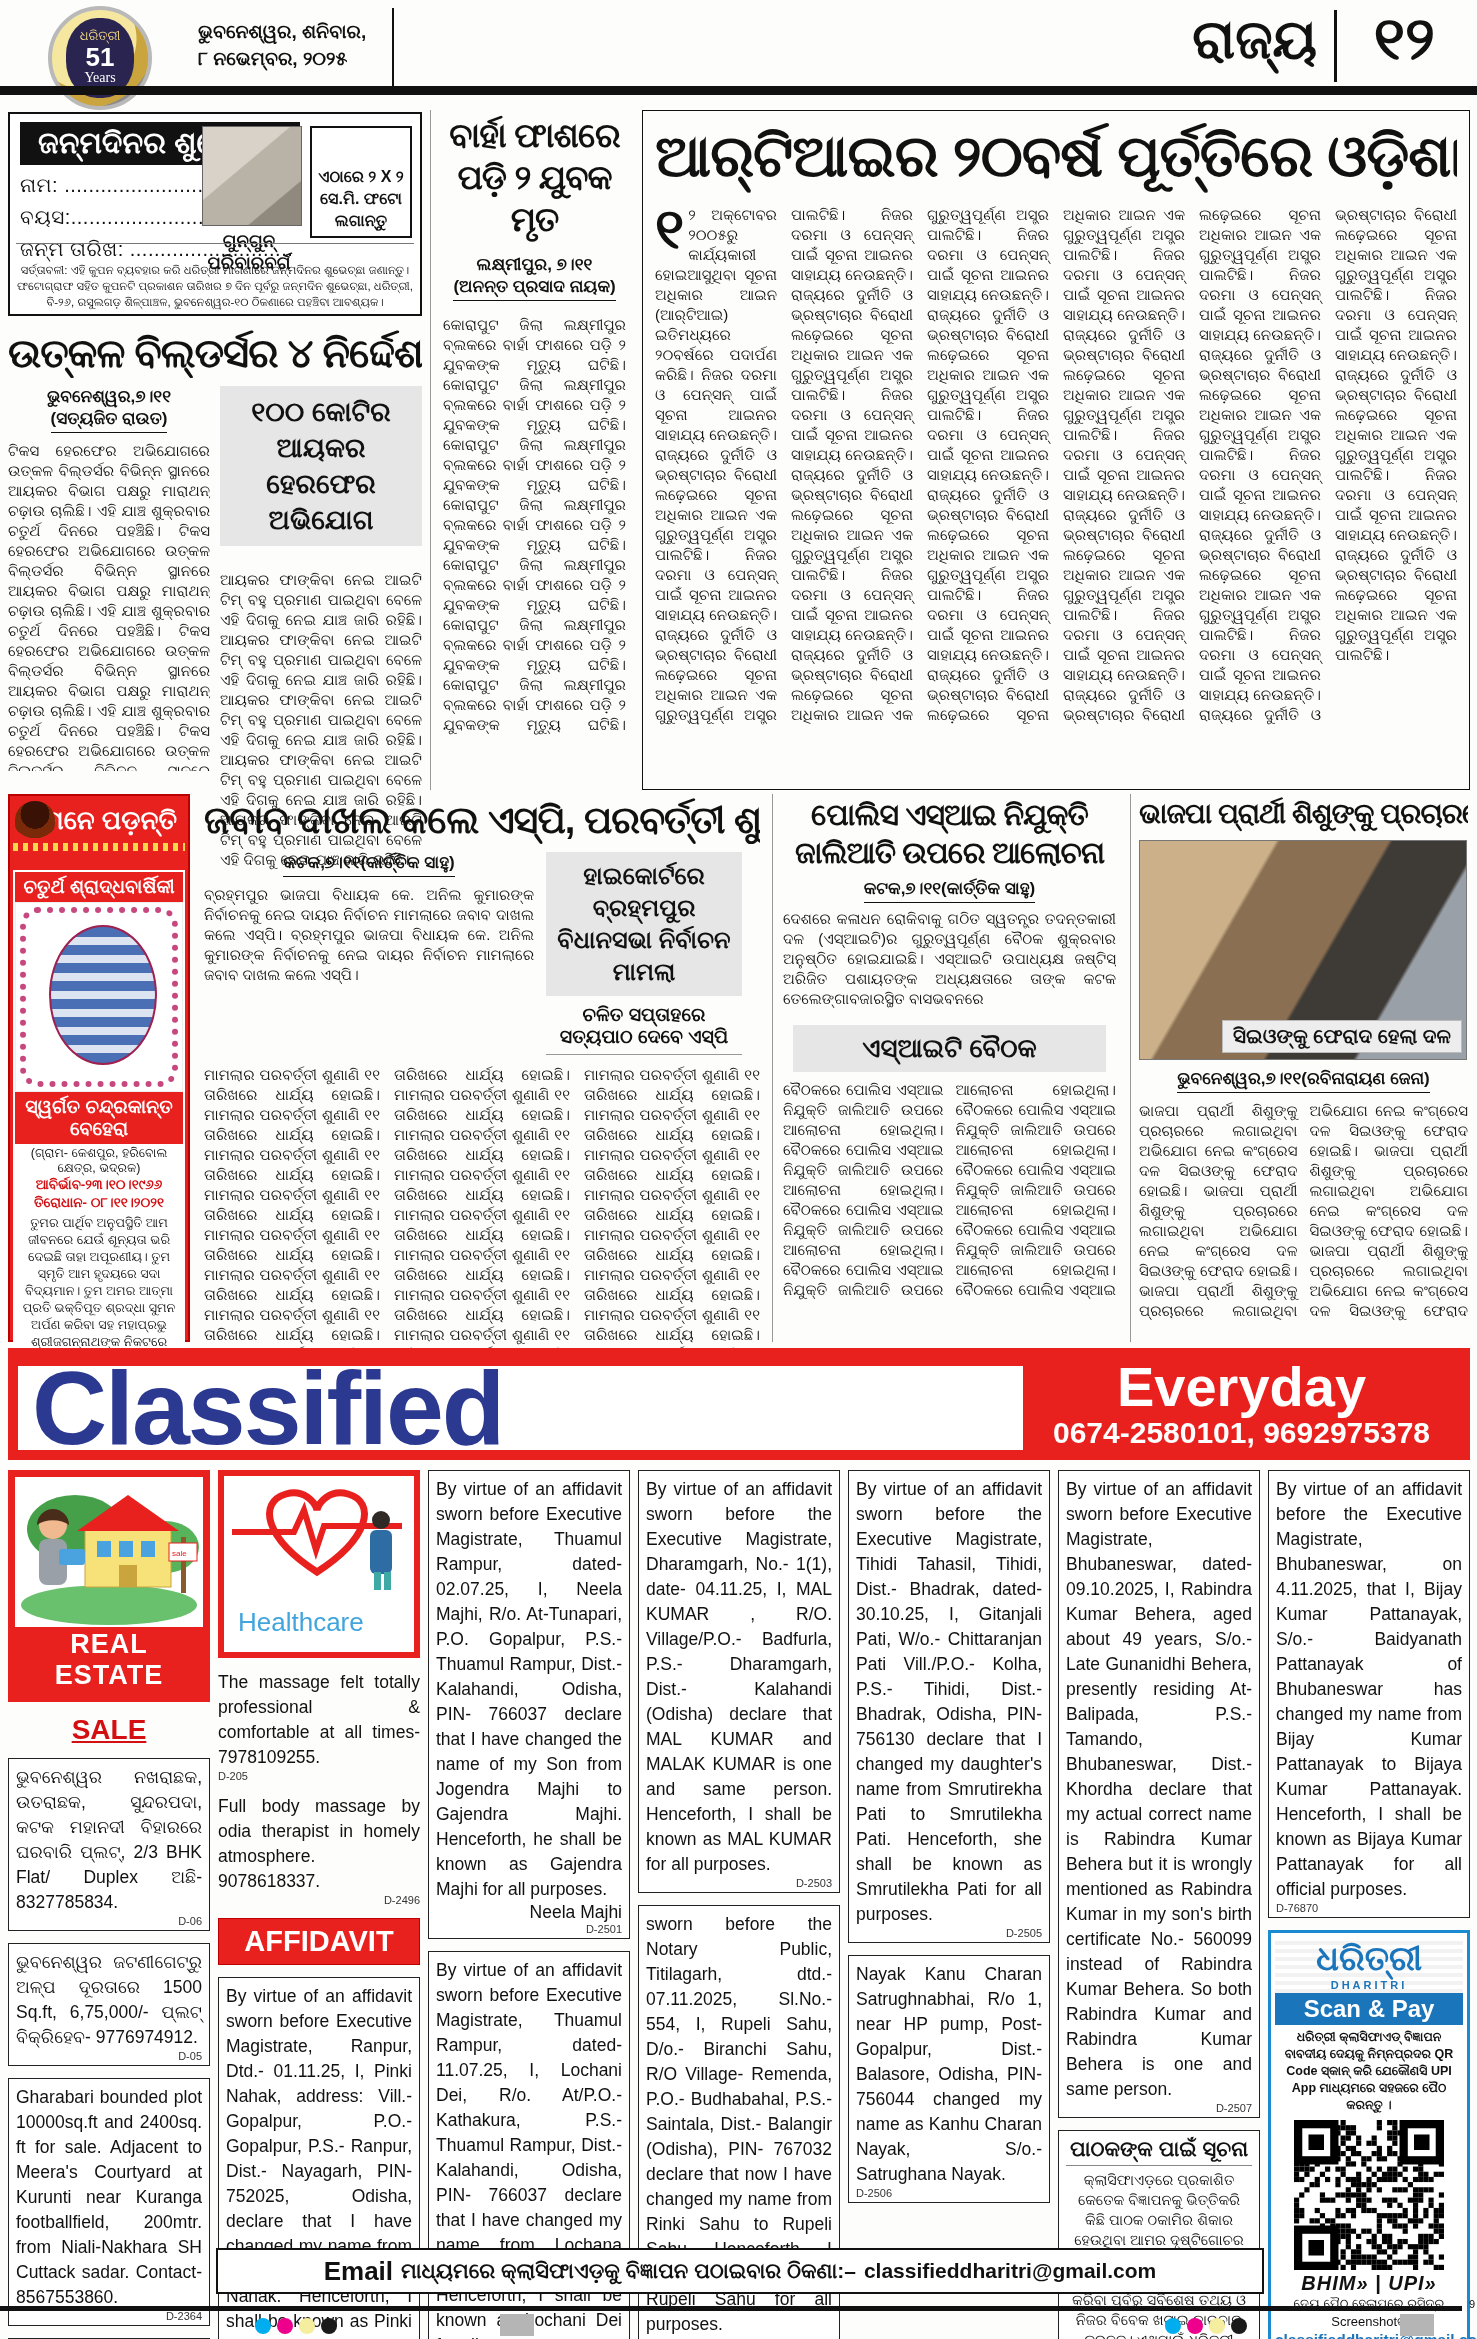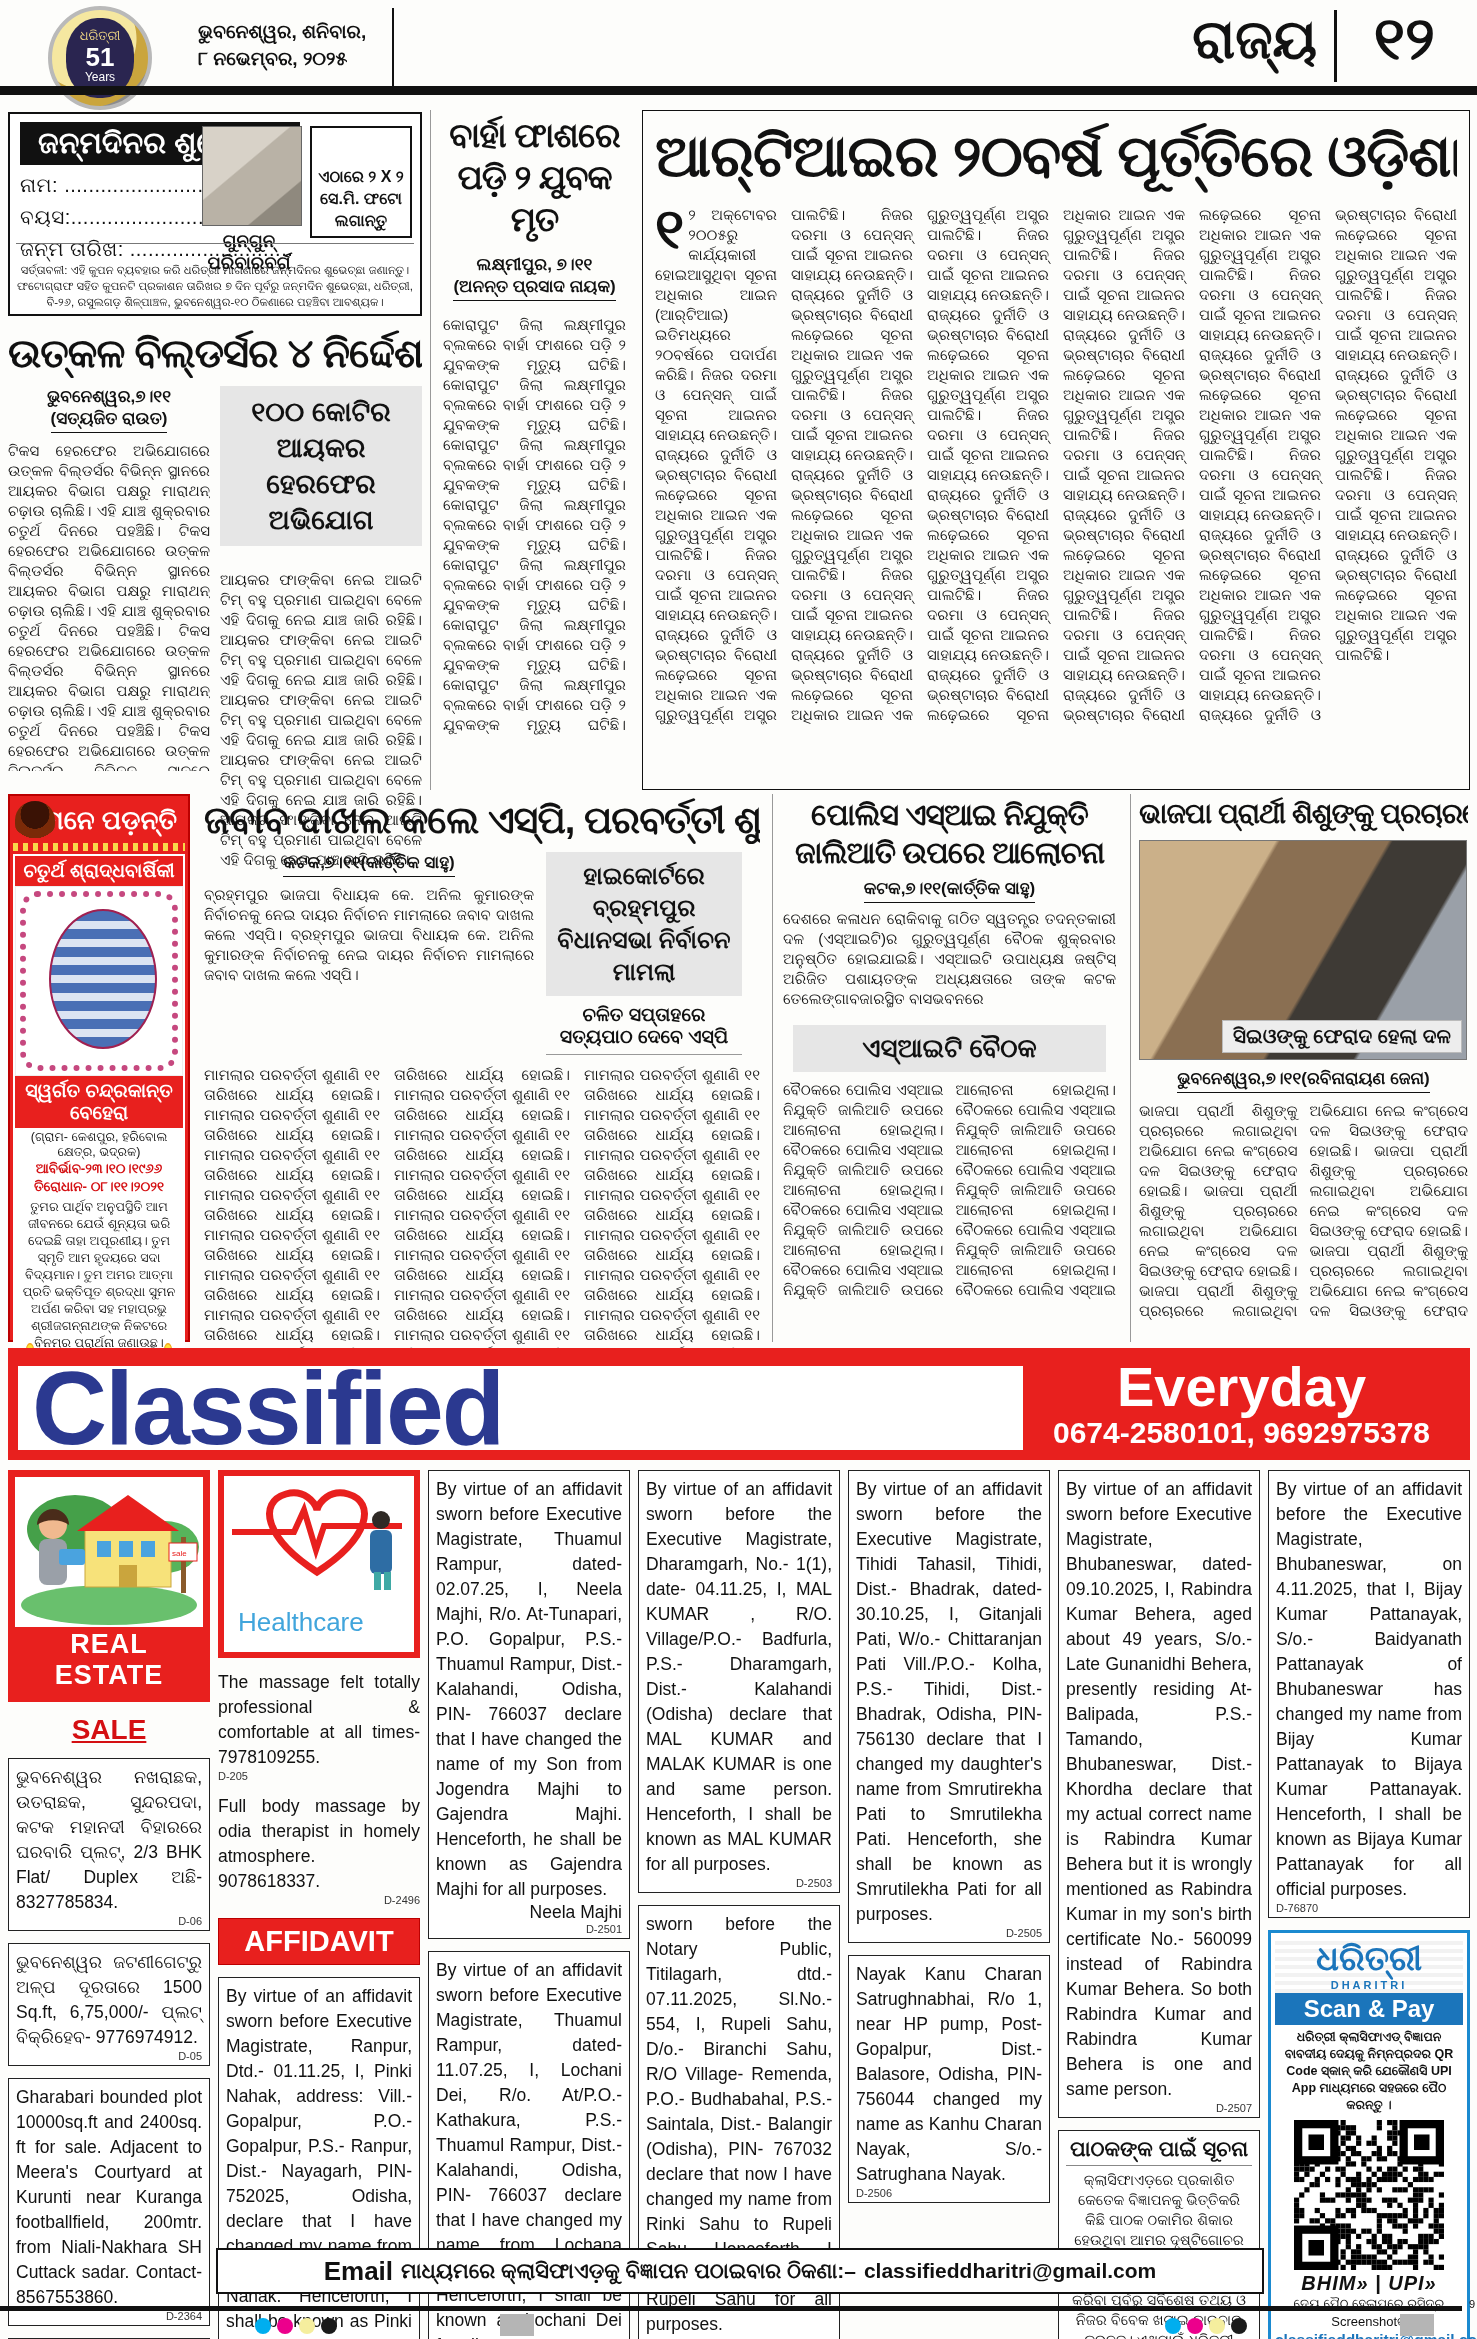--- a/index.html
+++ b/index.html
@@ -11,21 +11,21 @@
   #header { position:absolute; left:0; top:0; width:1477px; height:100px; }
   .hdr-rule { position:absolute; left:0; top:86px; width:1477px; height:9px; background:#111; }
   #emblem { position:absolute; left:28px; top:6px; width:150px; height:88px; }
   .emblem-ring { position:absolute; left:20px; top:0; width:104px; height:104px; border-radius:50%;
     background:radial-gradient(circle at 35% 30%, #f5e7a0 0 55%, #caa53d 56% 75%, #8c8c8c 76% 100%);
     border:4px solid #b9b9b9; }
   .emblem-core { position:absolute; left:38px; top:12px; width:68px; height:80px; border-radius:46%;
     background:#2a2550; color:#fff; text-align:center; }
   .emblem-core .t1 { font-size:13px; color:#f3d984; padding-top:10px; }
   .emblem-core .t2 { font-size:26px; font-weight:bold; line-height:26px; }
-  .emblem-core .t3 { font-size:12px; }
+  .emblem-core .t3 { font-size:14px;font-family:Liberation Serif, serif; }
   #edition { position:absolute; left:198px; top:18px; width:180px; font-size:19px; font-weight:bold; line-height:27px; }
   .hdr-vline { position:absolute; left:392px; top:8px; width:2px; height:78px; background:#111; }
   #section-title { position:absolute; right:160px; top:8px; font-size:54px; font-weight:bold; }
   .hdr-vline2 { position:absolute; right:140px; top:10px; width:3px; height:72px; background:#111; }
   #page-no { position:absolute; right:42px; top:4px; font-size:60px; font-weight:bold; }
 
   
   .headline { font-weight:bold; text-align:center; letter-spacing:-1px; }
   .dateline { font-weight:bold; text-align:center; font-size:17px; line-height:22px; }
   .dateline .src { display:inline-block; border-bottom:1.5px solid #111; padding-bottom:2px; }
@@ -62,21 +62,21 @@
   .utkal-col { width:202px; }
   #utkal .graybox { font-size:27px; line-height:36px; padding:8px 4px; }
   #utkal .body-txt { height:300px; margin-top:24px; }
 
   
   #memorial { position:absolute; left:8px; top:794px; width:182px; height:548px; background:#e8201e; border:2px solid #b00; padding:3px; }
   .mem-banner { position:relative; height:44px; color:#fff; font-size:26px; font-weight:bold; text-align:right; padding:6px 8px 0 0; }
   .mem-candle { position:absolute; left:2px; top:2px; width:40px; height:38px; border-radius:50% 50% 40% 40%;
     background:radial-gradient(circle at 50% 35%,#3a1205 0 45%,#7a2a08 46% 75%,#e8201e 76%); }
   .mem-dots { height:8px; background:repeating-linear-gradient(90deg,#f9d84a 0 5px,#e8201e 5px 10px); }
-  .mem-inner { background:#fff; margin-top:3px; padding:2px; }
+  .mem-inner { background:#fff; margin-top:19px; padding:2px; }
   .mem-sub { background:#e8201e; color:#fff; font-weight:bold; font-size:19px; text-align:center; padding:4px 0; }
   .mem-photo-wrap { position:relative; height:190px; background:#fff; border:1px solid #eee; }
   .mem-flowers { position:absolute; inset:4px; border:6px dotted #c6487f; border-radius:18px; }
   .mem-photo { position:absolute; left:33px; top:22px; width:108px; height:140px; border-radius:50%;
     background:repeating-linear-gradient(180deg,#4a6fb5 0 10px,#dce4f2 10px 18px); border:2px solid #a02050; }
   .mem-name { background:#e8201e; color:#fff; font-weight:bold; font-size:19px; text-align:center; padding:4px 0; }
   .mem-addr { font-size:12.5px; text-align:center; padding-top:2px; }
   .mem-dates { color:#d40f12; font-weight:bold; font-size:13.5px; text-align:center; line-height:18px; }
   .mem-trib { font-size:12.8px; line-height:17px; text-align:center; padding:2px 3px; }
   .mem-sorrow { position:relative; color:#d40f12; font-weight:bold; font-size:16px; text-align:center; }

